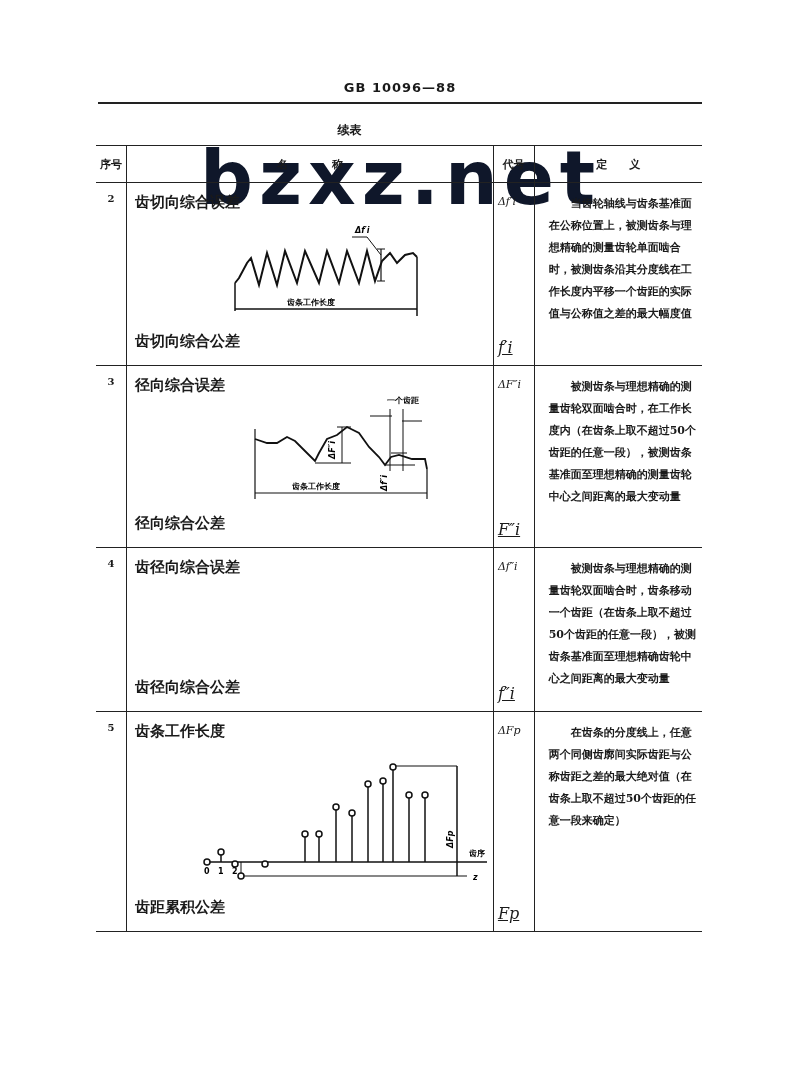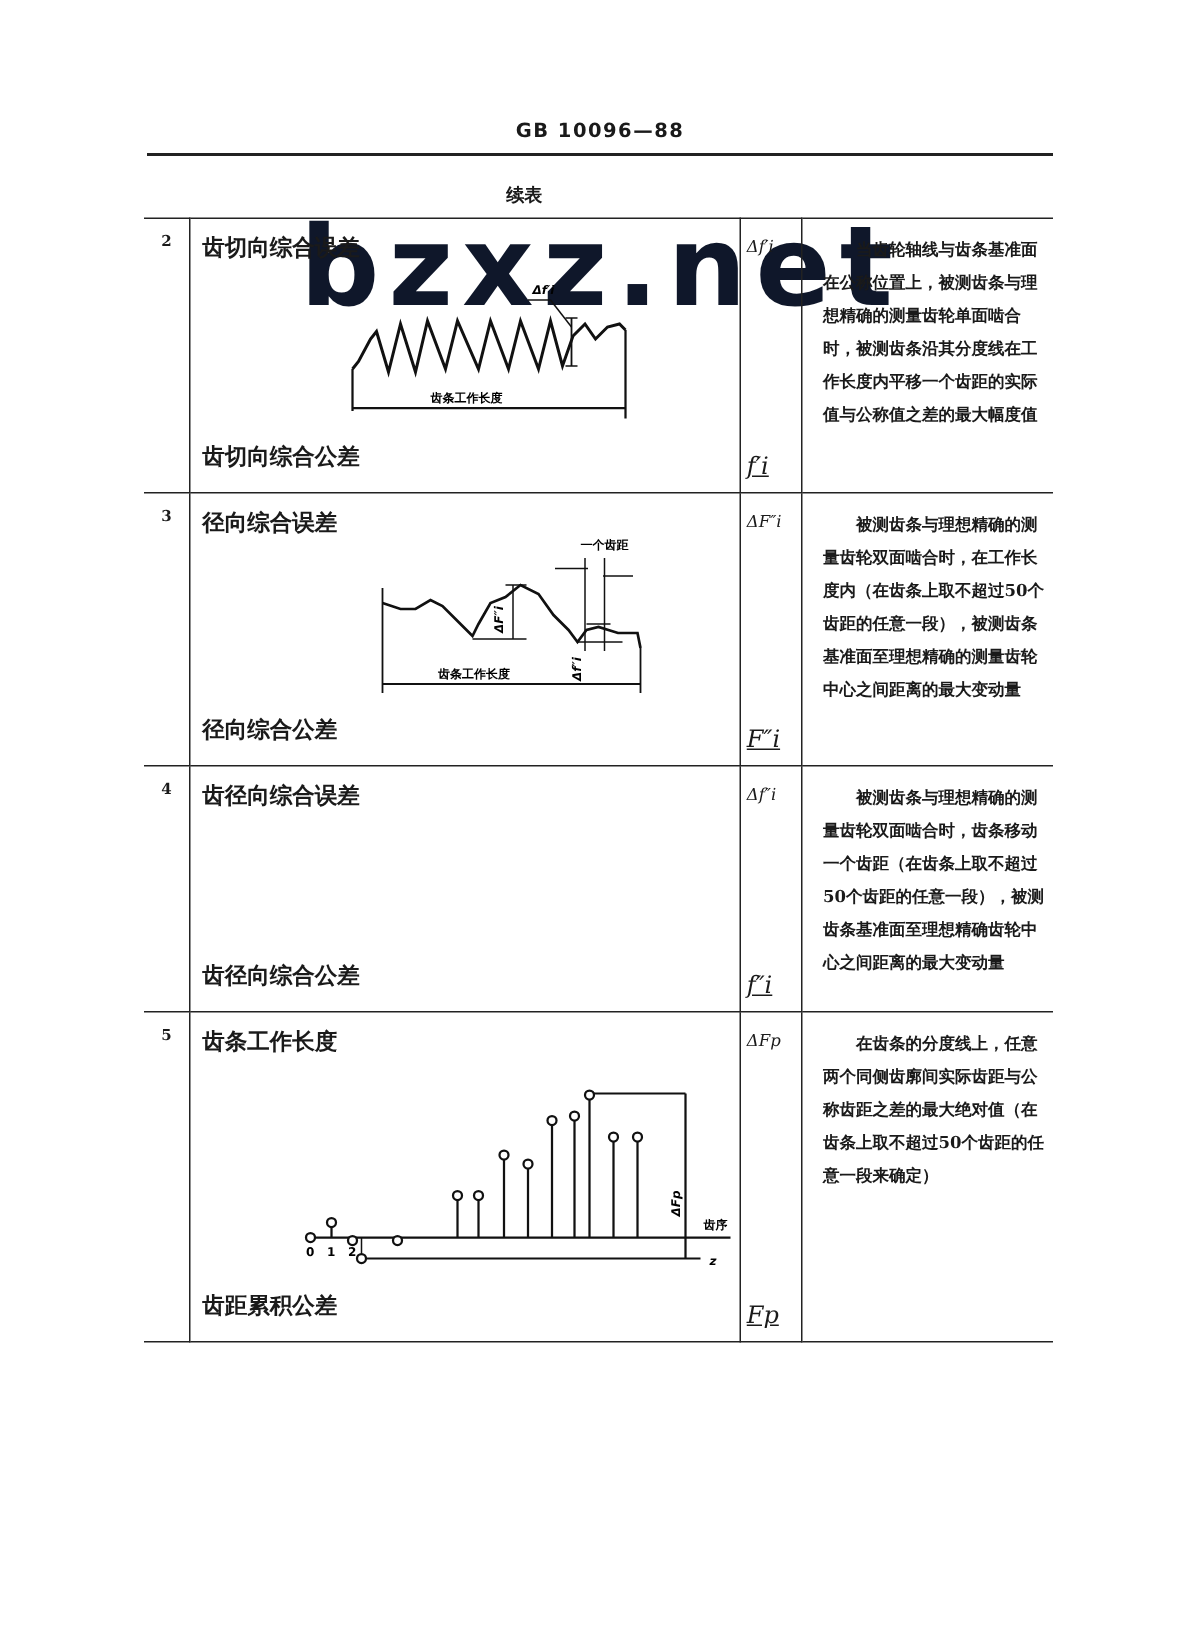--- a/index.html
+++ b/index.html
@@ -32,20 +32,26 @@
 </head>
 <body>
 
 <div class="abs std-code">GB 10096—88</div>
 <div class="abs hr-top"></div>
 <div class="abs cont-label">续表</div>
 <div class="abs watermark">bzxz.net</div>
 
 <table class="std">
   <tbody>
+      <tr>
+    <th class="c-no">序号</th>
+    <th class="c-name">名　　　　称</th>
+    <th class="c-code">代号</th>
+    <th class="c-def">定　　义</th>
+  </tr>
 
   <tr style="height:183px;">
     <td class="c-no">
           <div class="rowno">2</div>
         </td>
     <td class="c-name">
       <div class="name-title">齿切向综合误差</div>
       <div class="diagram" style="left:100px; top:40px;">
         <svg width="230" height="95" viewBox="0 0 230 95">
           <path d="M8 60 L12 55 L20 40 L24 35 L32 62 L40 30 L50 62 L58 28 L70 60 L78 28 L92 60 L100 28 L112 60 L120 28 L132 60 L140 28 L148 58 L155 38 L163 30 L170 40 L178 32 L186 30 L190 34" fill="none" stroke="#111" stroke-width="2"></path>

